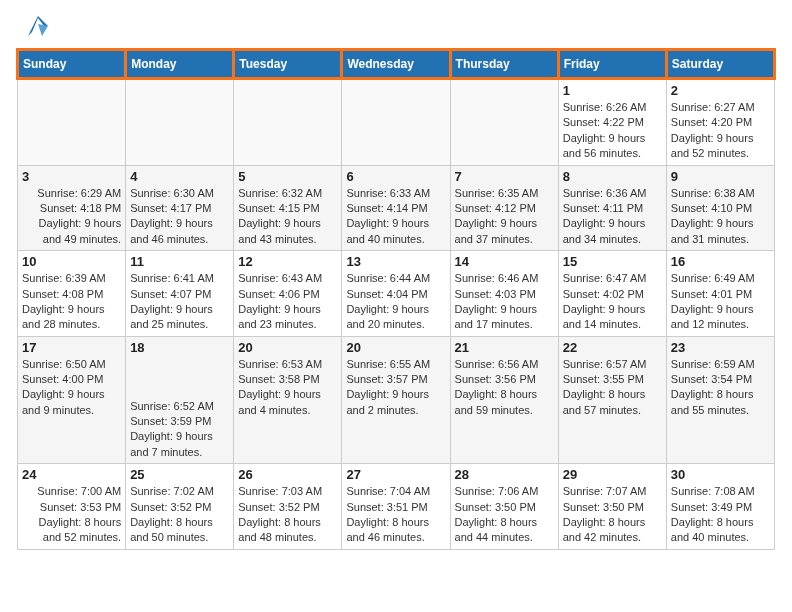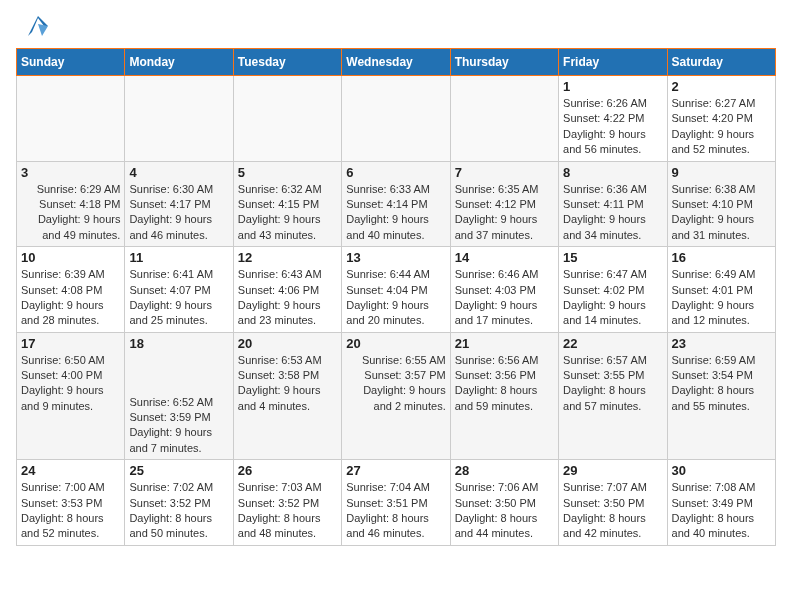--- a/index.html
+++ b/index.html
@@ -18,21 +18,21 @@
     
     .calendar { width: 100%; border-collapse: collapse; margin: 0 8px; width: calc(100% - 16px); margin: 0 auto; }
     
     .calendar th {
       background-color: #2271b3;
       color: white;
       font-size: 12px;
       font-weight: bold;
       padding: 6px 4px;
       text-align: left;
-      border: 1px solid #f97316;
+      border: 3px solid #f97316;
     }
     
     .calendar td {
       vertical-align: top;
       border: 1px solid #ccc;
       padding: 3px 4px;
       font-size: 10px;
       color: #333;
       width: 14.28%;
       height: 78px;
@@ -208,21 +208,21 @@
 Daylight: 9 hours and 7 minutes.</div>
           </td>
           <td>
             <span class="day-number">20</span>
             <div class="day-info" style="white-space: pre-line;">Sunrise: 6:53 AM
 Sunset: 3:58 PM
 Daylight: 9 hours and 4 minutes.</div>
           </td>
           <td>
             <span class="day-number">20</span>
-            <div class="day-info" style="white-space: pre-line; text-align: right;">Sunrise: 6:55 AM
+            <div class="day-info" style="white-space: pre-line;">Sunrise: 6:55 AM
 Sunset: 3:57 PM
 Daylight: 9 hours and 2 minutes.</div>
           </td>
           <td>
             <span class="day-number">21</span>
             <div class="day-info" style="white-space: pre-line;">Sunrise: 6:56 AM
 Sunset: 3:56 PM
 Daylight: 8 hours and 59 minutes.</div>
           </td>
           <td>
@@ -234,21 +234,21 @@
           <td>
             <span class="day-number">23</span>
             <div class="day-info" style="white-space: pre-line;">Sunrise: 6:59 AM
 Sunset: 3:54 PM
 Daylight: 8 hours and 55 minutes.</div>
           </td>
         </tr>
         <tr>
           <td>
             <span class="day-number">24</span>
-            <div class="day-info" style="white-space: pre-line;">Sunrise: 7:00 AM
+            <div class="day-info" style="white-space: pre-line; text-align: right;">Sunrise: 7:00 AM
 Sunset: 3:53 PM
 Daylight: 8 hours and 52 minutes.</div>
           </td>
           <td>
             <span class="day-number">25</span>
             <div class="day-info" style="white-space: pre-line;">Sunrise: 7:02 AM
 Sunset: 3:52 PM
 Daylight: 8 hours and 50 minutes.</div>
           </td>
           <td>

